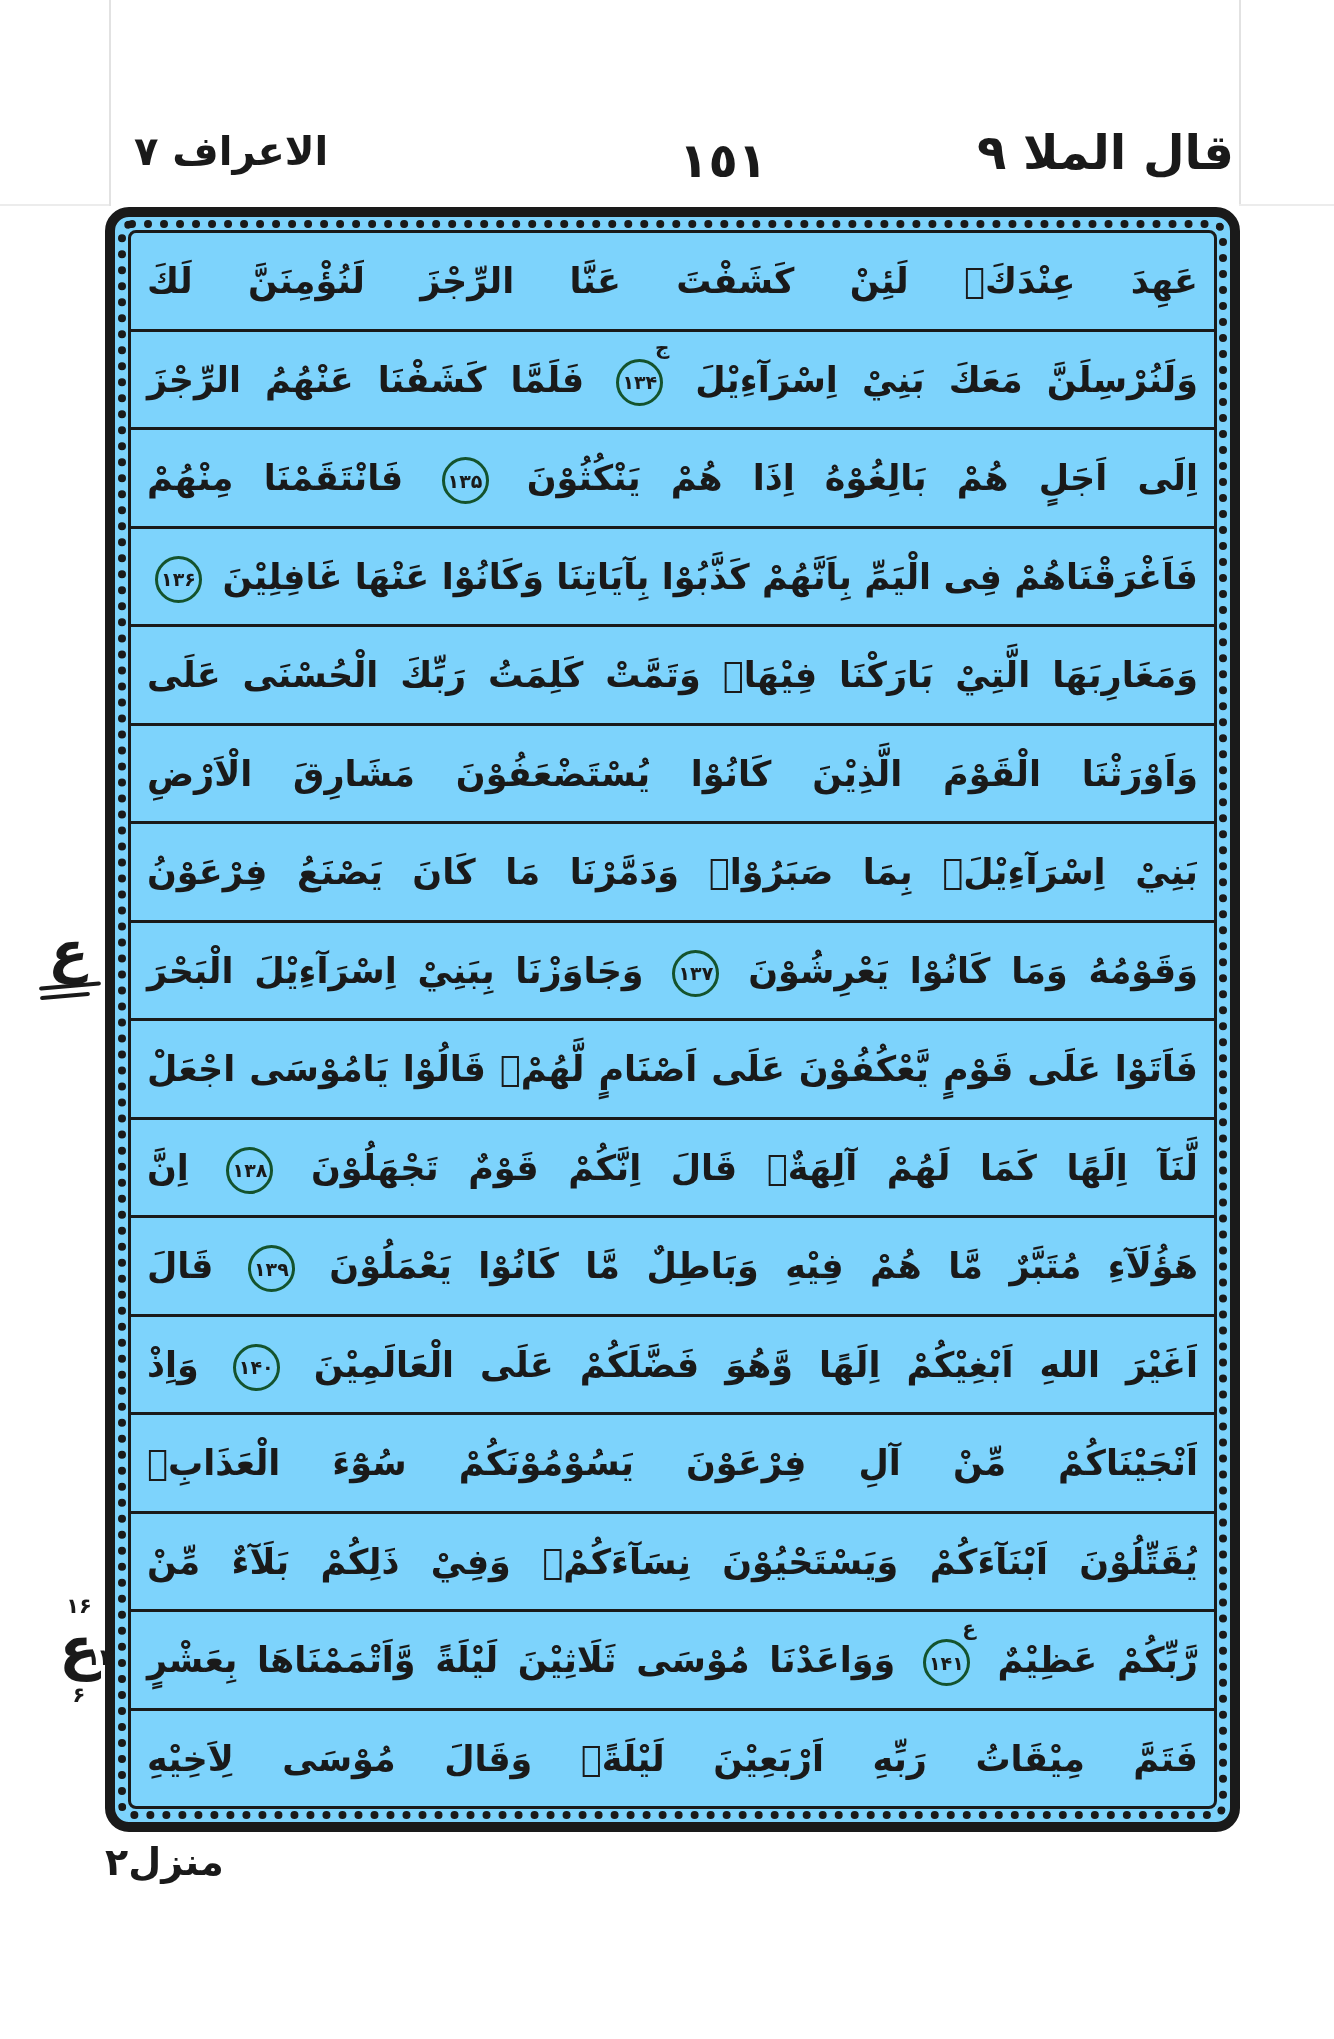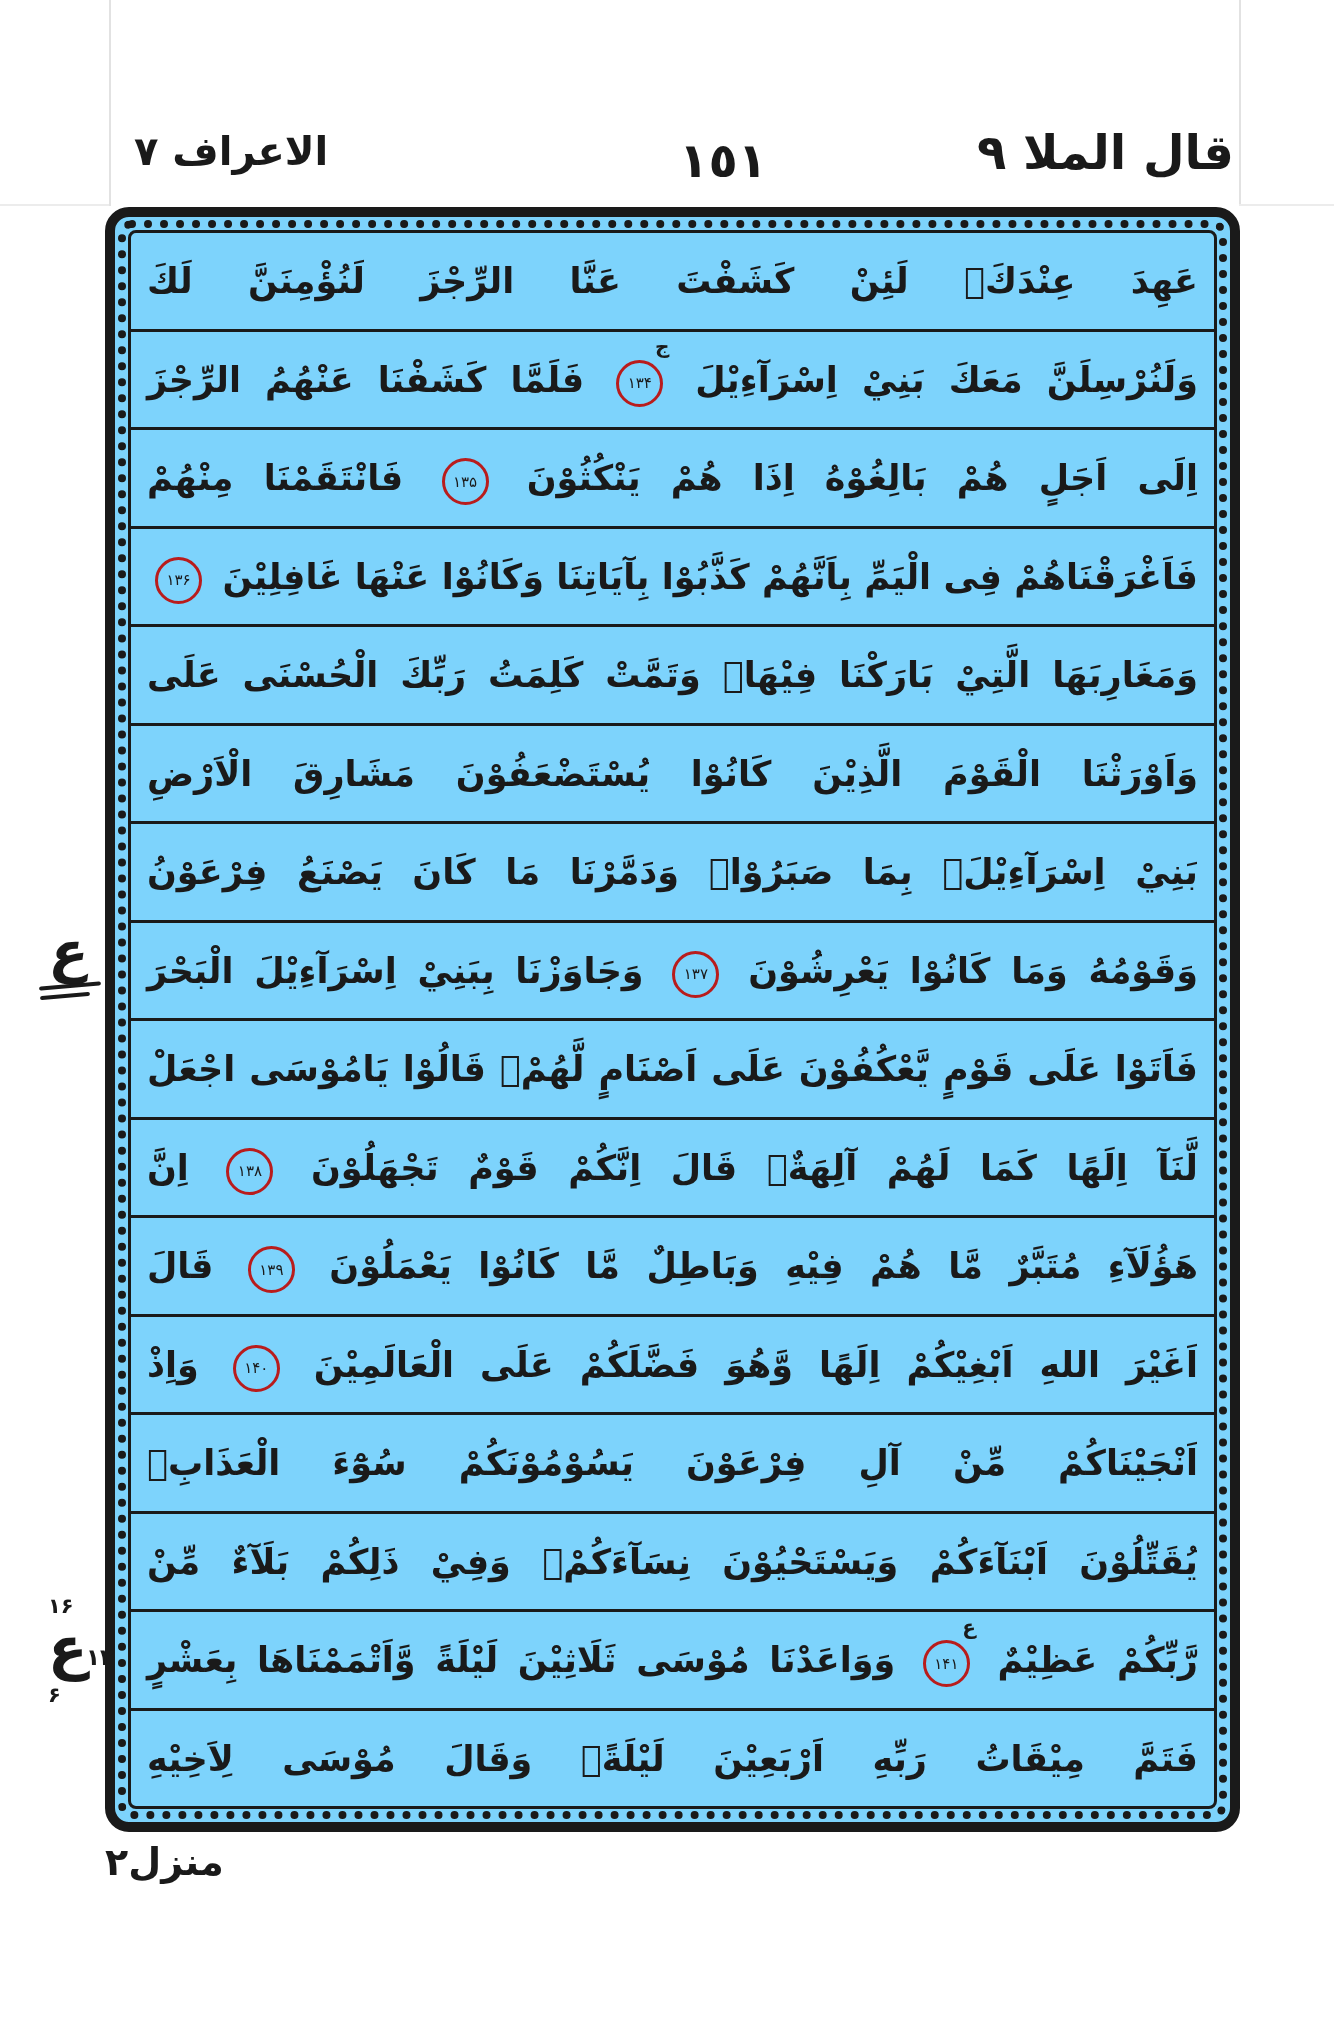--- a/index.html
+++ b/index.html
@@ -45,35 +45,35 @@
     font-size:35px;font-weight:bold;line-height:96px;white-space:nowrap;
     text-align:justify;text-align-last:justify;
   }
   .qline:last-child{border-bottom:none;}
   .run{white-space:normal;}
 
   
   .vwrap{position:relative;display:inline-block;vertical-align:middle;margin:0 8px;line-height:normal;}
   .vcirc{
     display:inline-flex;align-items:center;justify-content:center;
-    width:47px;height:47px;box-sizing:border-box;border:3px solid #b91c1c;border-radius:50%;
-    font-size:15px;font-weight:normal;letter-spacing:1px;
+    width:47px;height:47px;box-sizing:border-box;border:3px solid #14532d;border-radius:50%;
+    font-size:19px;font-weight:bold;letter-spacing:1px;
   }
   .vwaqf{
     position:absolute;top:-20px;right:-6px;font-size:20px;font-weight:bold;line-height:1;
   }
 
   
   .quarter-mark{position:absolute;left:34px;top:924px;width:72px;text-align:center;}
   .quarter-glyph{display:block;font-size:56px;font-weight:bold;transform:skewX(-8deg);line-height:1;}
   .quarter-stroke{display:block;height:4px;background:#1a1a1a;border-radius:2px;transform:rotate(-5deg);}
   .quarter-stroke.s1{width:62px;margin:4px auto 0;}
   .quarter-stroke.s2{width:50px;margin:6px auto 0 6px;}
 
-  .ruku-mark{position:absolute;left:48px;top:1596px;width:62px;text-align:left;direction:rtl;}
+  .ruku-mark{position:absolute;left:48px;top:1596px;width:62px;text-align:center;direction:rtl;}
   .ruku-above{display:block;font-size:21px;font-weight:bold;line-height:1;}
   .ruku-ain{display:block;font-size:58px;font-weight:bold;line-height:1;margin-top:2px;}
   .ruku-beside{position:absolute;right:-4px;top:48px;font-size:23px;font-weight:bold;}
   .ruku-below{display:block;font-size:21px;font-weight:bold;line-height:1;margin-top:8px;}
 
   
   .footer{
     position:absolute;left:105px;width:1135px;top:1840px;text-align:left;
     font-size:38px;font-weight:bold;direction:rtl;
   }

